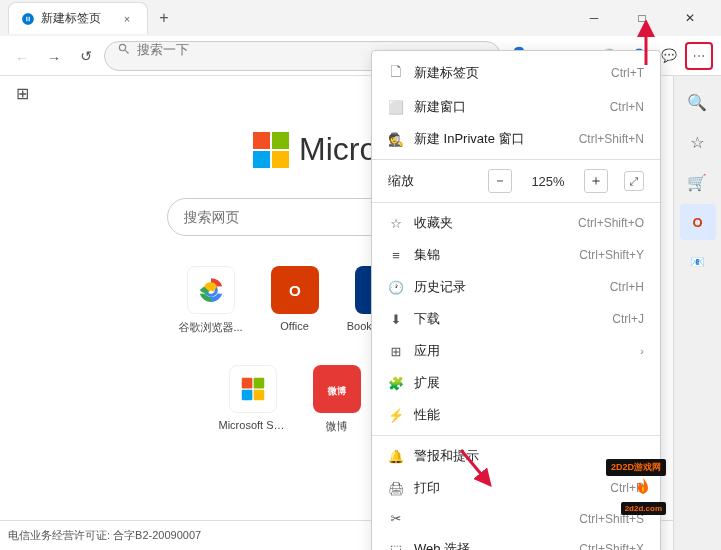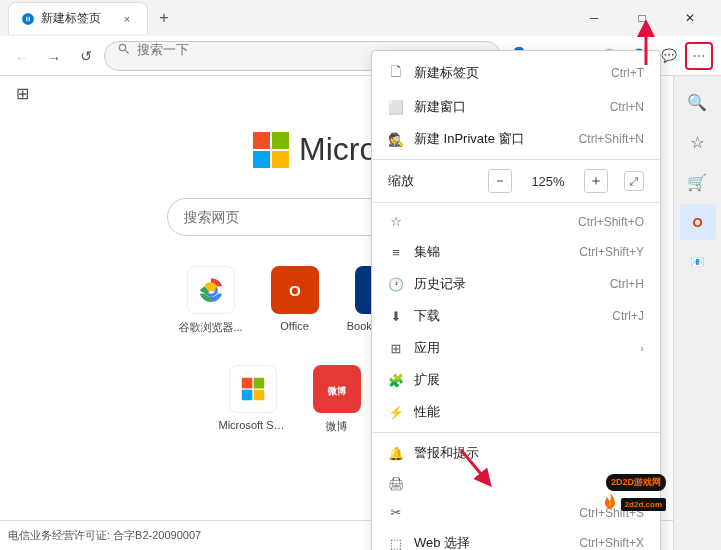--- a/index.html
+++ b/index.html
@@ -572,20 +572,21 @@
     <button class="zoom-btn">－</button>
     <span class="zoom-value">125%</span>
     <button class="zoom-btn">＋</button>
     <div class="zoom-expand">⤢</div>
   </div>
 
   <div class="menu-divider"></div>
 
   <div class="menu-item">
     <span class="menu-item-icon">☆</span>
+    <span class="menu-item-label">收藏夹</span>
     <span class="menu-item-shortcut">Ctrl+Shift+O</span>
   </div>
   <div class="menu-item">
     <span class="menu-item-icon">≡</span>
     <span class="menu-item-label">集锦</span>
     <span class="menu-item-shortcut">Ctrl+Shift+Y</span>
   </div>
   <div class="menu-item">
     <span class="menu-item-icon">🕐</span>
     <span class="menu-item-label">历史记录</span>
@@ -611,20 +612,21 @@
   </div>
 
   <div class="menu-divider"></div>
 
   <div class="menu-item">
     <span class="menu-item-icon">🔔</span>
     <span class="menu-item-label">警报和提示</span>
   </div>
   <div class="menu-item">
     <span class="menu-item-icon">🖨</span>
+    <span class="menu-item-label">打印</span>
     <span class="menu-item-shortcut">Ctrl+P</span>
   </div>
   <div class="menu-item">
     <span class="menu-item-icon">✂</span>
     <span class="menu-item-shortcut">Ctrl+Shift+S</span>
   </div>
   <div class="menu-item">
     <span class="menu-item-icon">⬚</span>
     <span class="menu-item-label">Web 选择</span>
     <span class="menu-item-shortcut">Ctrl+Shift+X</span>
@@ -645,22 +647,22 @@
   <defs>
     <marker id="arrowhead-bot" markerWidth="6" markerHeight="6" refX="3" refY="3" orient="auto">
       <polygon points="0 0, 6 3, 0 6" fill="#dc143c"></polygon>
     </marker>
   </defs>
   <line x1="10" y1="10" x2="35" y2="40" stroke="#dc143c" stroke-width="3" marker-end="url(#arrowhead-bot)"></line>
 </svg>
 
 <div class="watermark">
   <div style="display:flex;flex-direction:column;align-items:flex-end;gap:2px;">
-    <div style="background:#111;color:#ff6600;font-size:9px;font-weight:bold;padding:2px 5px;border-radius:8px;">2D2D游戏网</div>
-    <div style="display:flex;align-items:center;gap:2px;">
+    <div style="background:#111;color:#ff6600;font-size:9px;font-weight:bold;padding:2px 5px;border-radius:2px;">2D2D游戏网</div>
+    <div style="display:flex;align-items:center;gap:2px;flex-direction:column;">
 
       <svg width="18" height="22" viewBox="0 0 18 22">
         <path d="M9 0 C9 0 14 5 14 10 C14 13 12 15 9 16 C6 15 4 13 4 10 C4 7 6 4 6 4 C6 4 7 7 9 8 C9 8 11 6 9 0Z" fill="#ff6600"></path>
         <path d="M9 8 C9 8 11 11 9 14 C7 11 9 8 9 8Z" fill="#ffcc00"></path>
       </svg>
       <div style="background:#111;color:#ff6600;font-size:8px;padding:2px 4px;border-radius:2px;font-weight:bold;">2d2d.com</div>
     </div>
   </div>
 </div>
 

